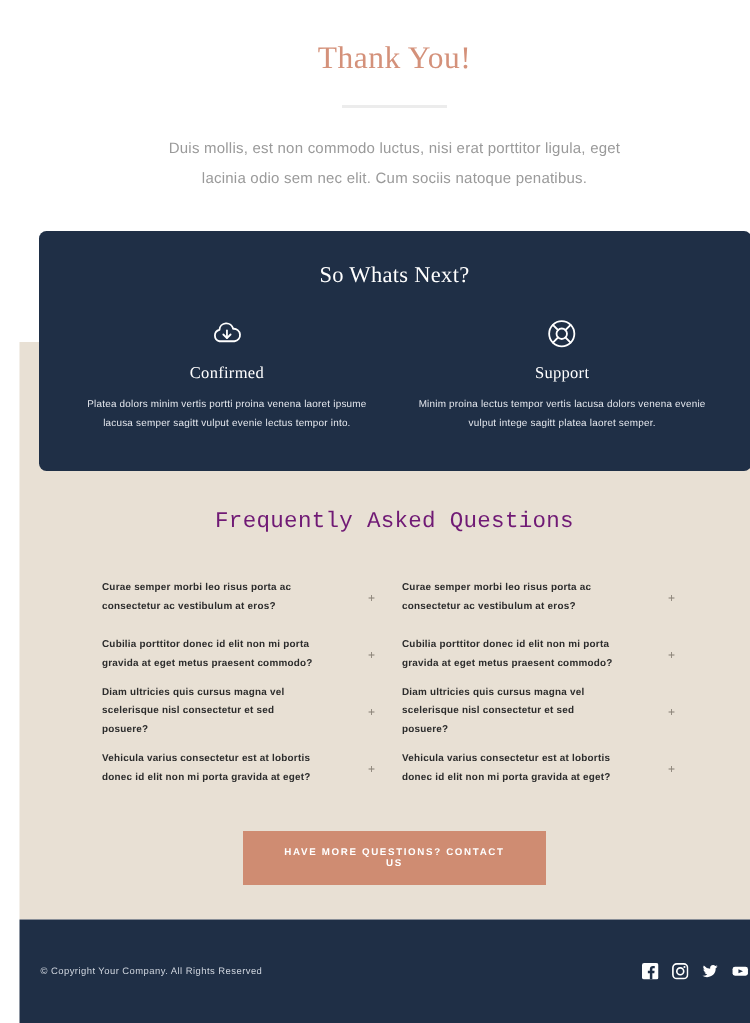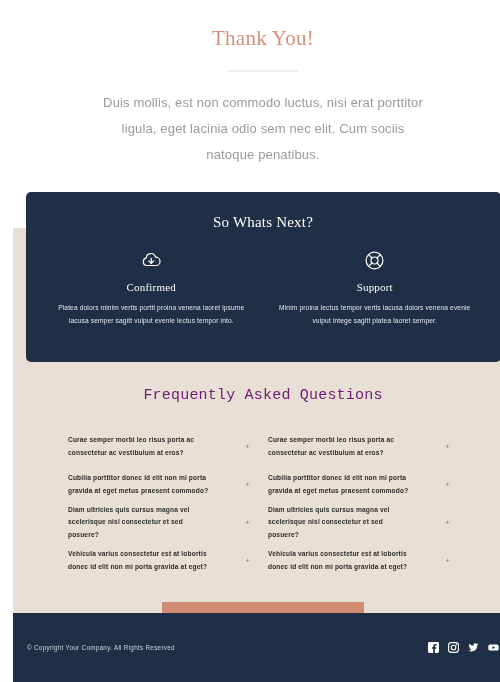--- a/index.html
+++ b/index.html
@@ -54,34 +54,34 @@
   }
   .hero-divider {
     width: 70px;
     height: 2px;
     background: #ececec;
     margin: 19px auto 0 auto;
   }
   .hero-text {
     margin: 18px auto 0 auto;
     width: 330px;
-    font-size: 13px;
+    font-size: 10px;
     line-height: 2.0;
     color: #9a9a9a;
     letter-spacing: 0.15px;
   }
   
   .next-card {
     position: relative;
     z-index: 3;
     margin: 24px auto 0 auto;
     width: 475px;
     background: #1f2f46;
     border-radius: 5px;
-    padding: 22px 14px 34px 14px;
+    padding: 22px 14px 24px 14px;
   }
   .next-title {
     font-family: "Liberation Serif", serif;
     font-size: 15px;
     color: #ffffff;
     text-align: center;
     letter-spacing: 0.2px;
   }
   .next-cols {
     display: flex;

